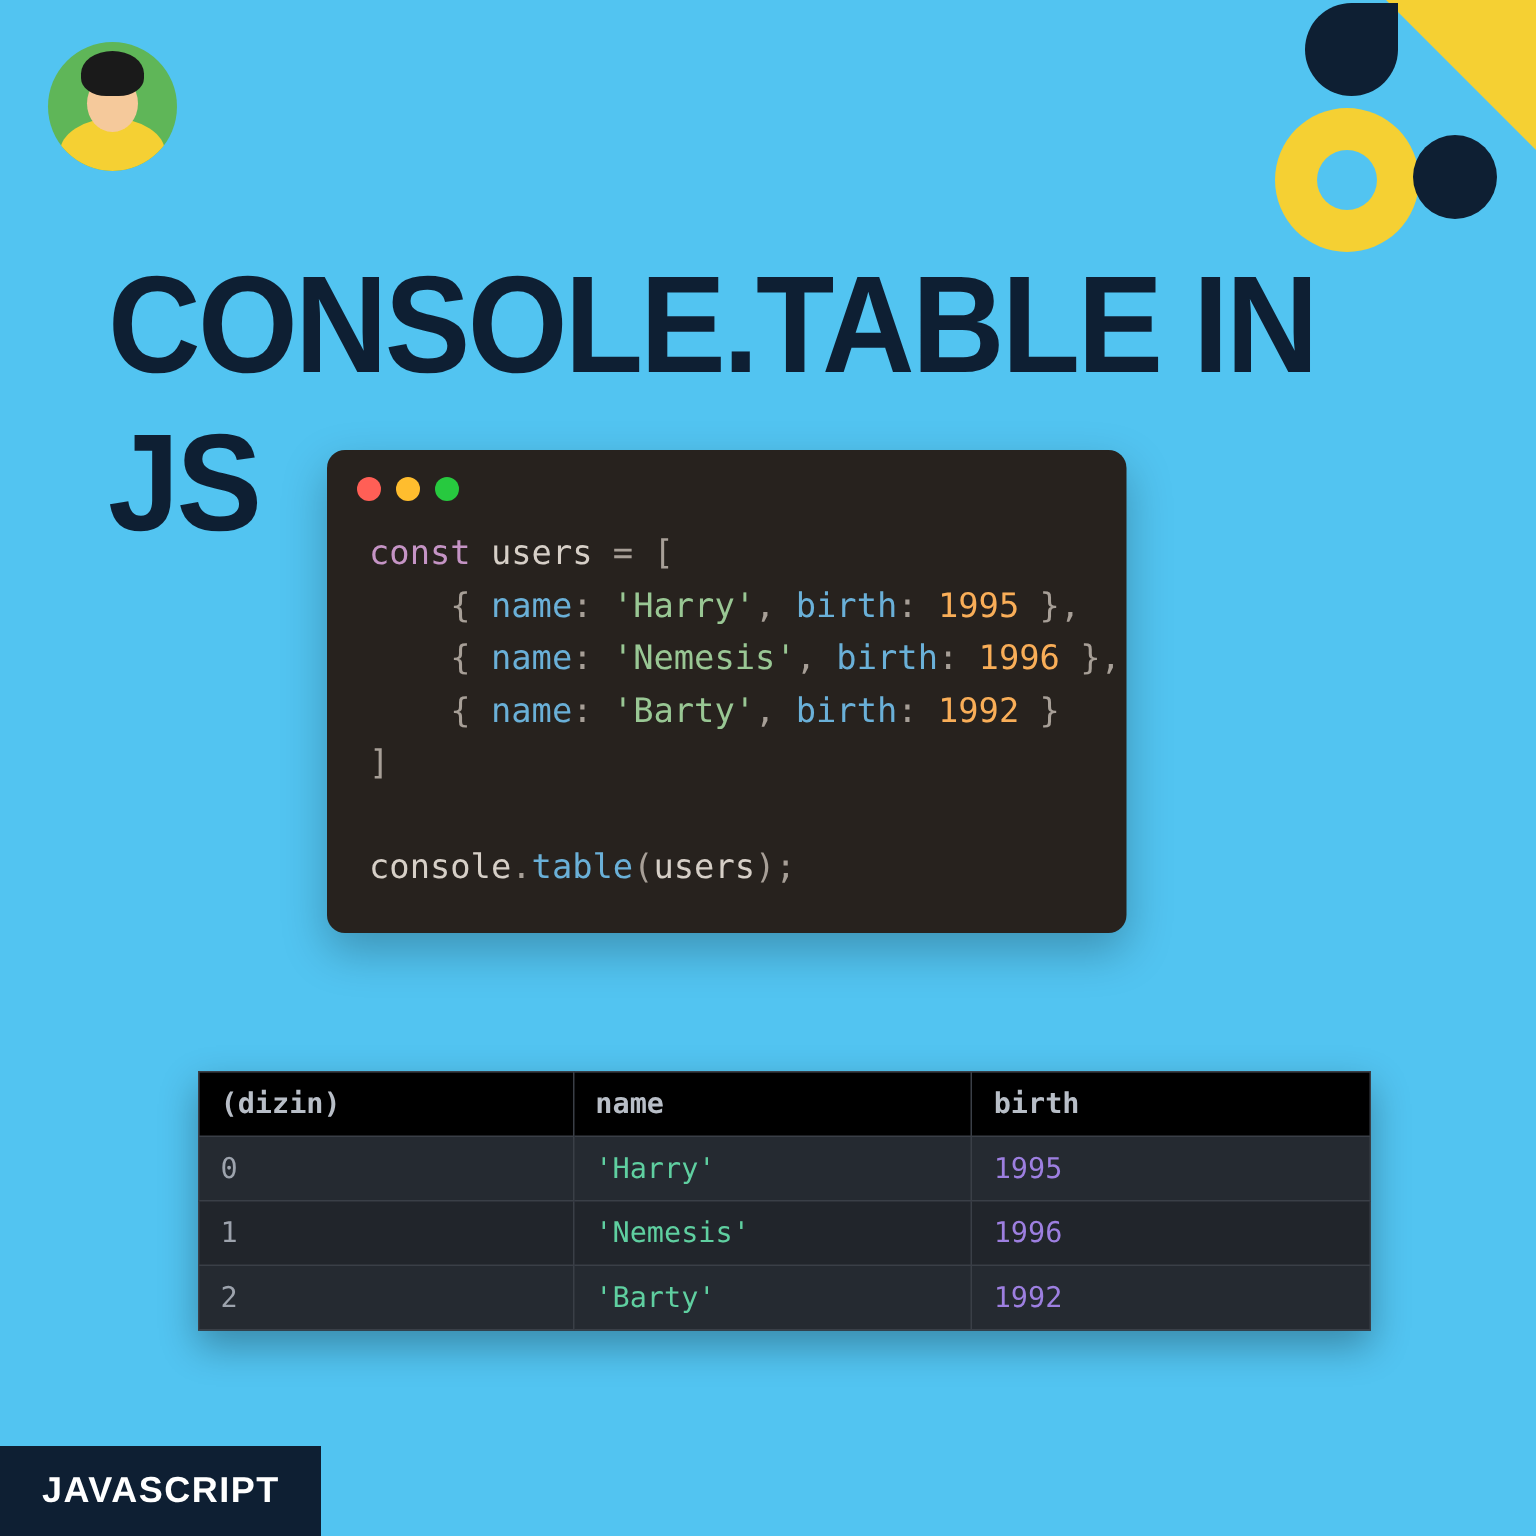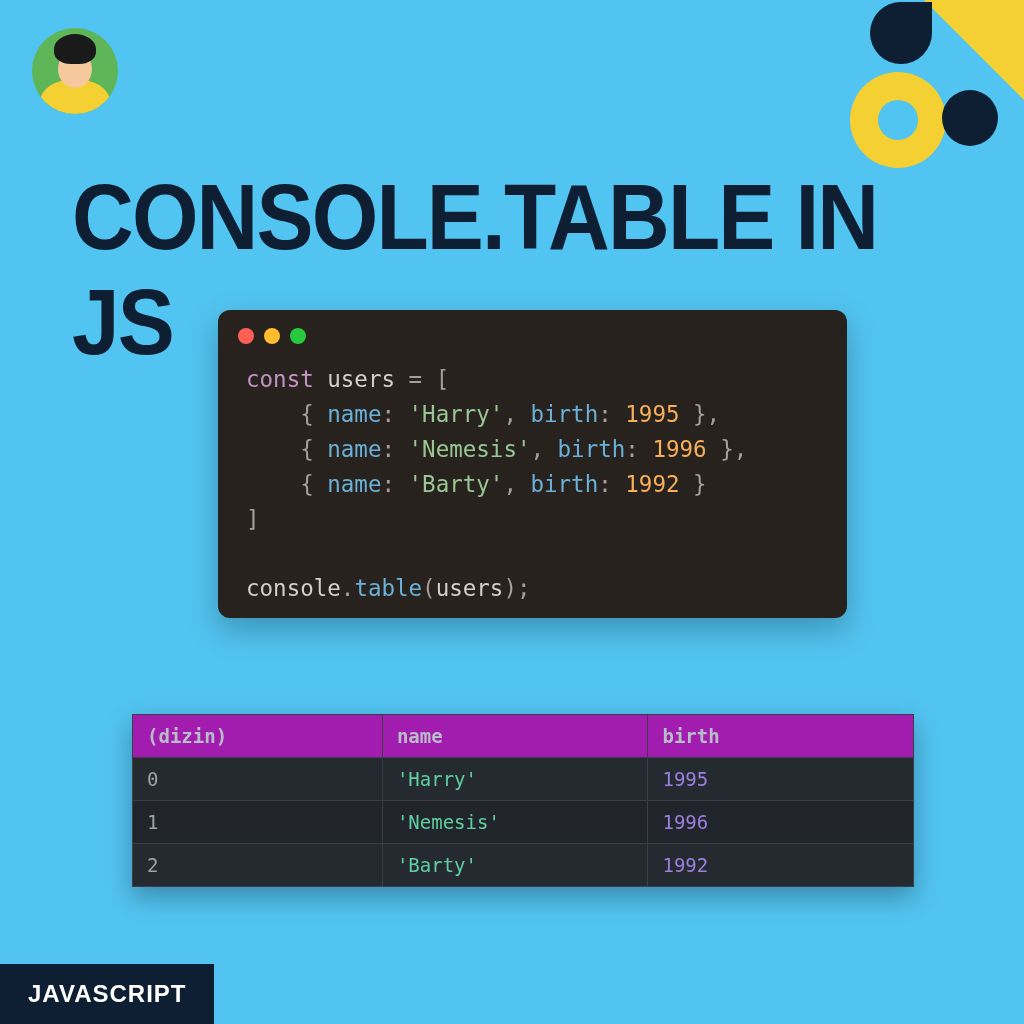--- a/index.html
+++ b/index.html
@@ -141,27 +141,27 @@
   letter-spacing: -2px;
   font-family: "Arial Black", "Arial", sans-serif;
   font-stretch: condensed;
   transform: scaleX(0.93);
   transform-origin: left;
 }
 
 
 .code-window {
   position: absolute;
-  top: 310px;
+  top: 300px;
   left: 218px;
-  width: 629px;
+  width: 533px;
   background: #27221e;
   border-radius: 12px;
   box-shadow: 0 12px 30px rgba(0,0,0,0.25);
-  padding-bottom: 6px;
+  padding-bottom: 20px;
 }
 .window-dots {
   display: flex;
   gap: 10px;
   padding: 18px 20px 12px 20px;
 }
 .wdot { width: 16px; height: 16px; border-radius: 50%; }
 .wdot.red { background: #ff5f56; }
 .wdot.yellow { background: #ffbd2e; }
 .wdot.green { background: #27c93f; }
@@ -195,21 +195,21 @@
 .output table {
   width: 100%;
   border-collapse: collapse;
 }
 .output th, .output td {
   text-align: left;
   padding: 10px 14px;
   border: 1px solid #3a3f47;
 }
 .output thead th {
-  background: #a21caf;
+  background: #000000;
   color: #b8bec7;
   font-weight: 600;
 }
 .output tbody td {
   background: #21252b;
 }
 .output tbody tr:nth-child(odd) td {
   background: #252a31;
 }
 .idx-col { color: #9da3ad; width: 32%; }

